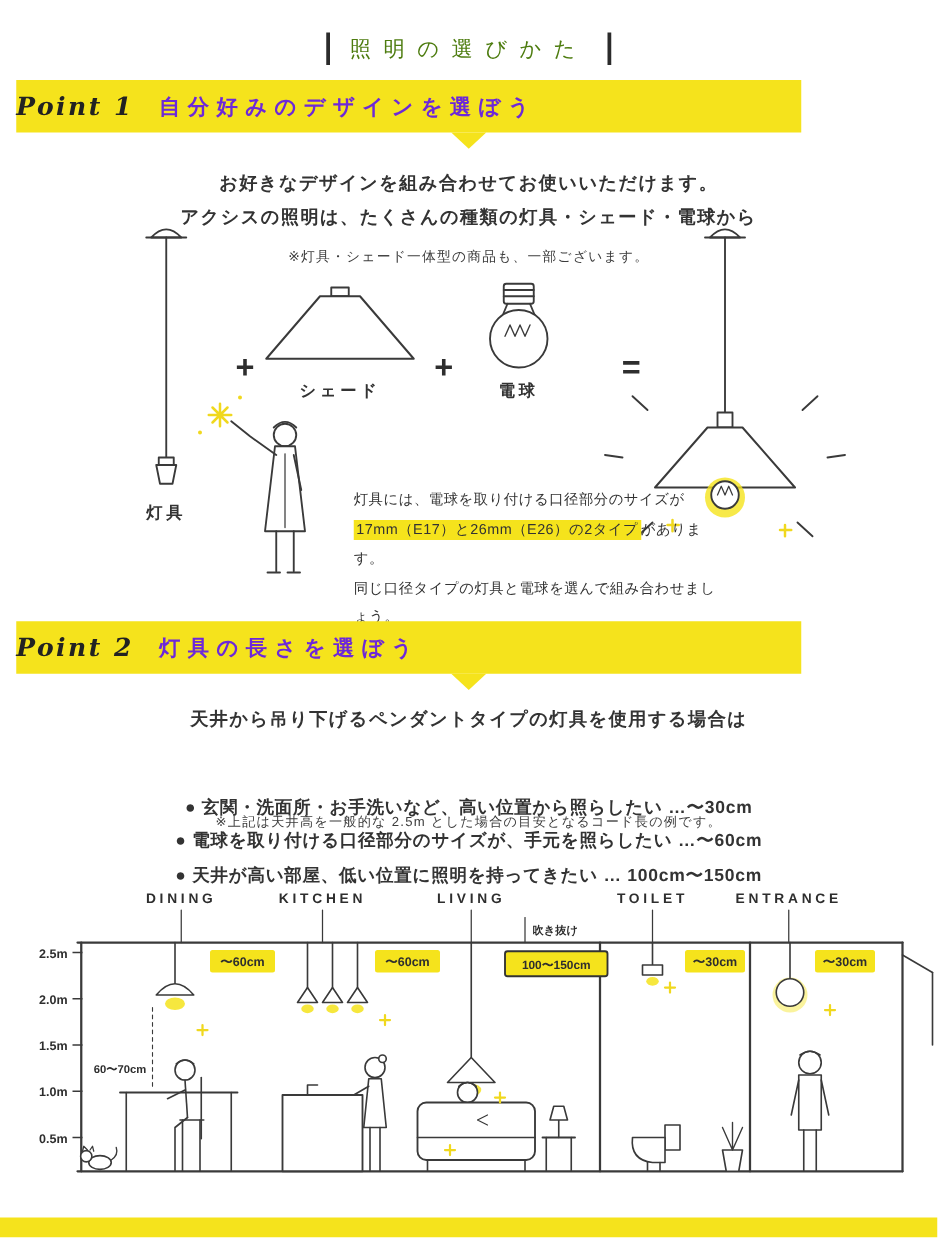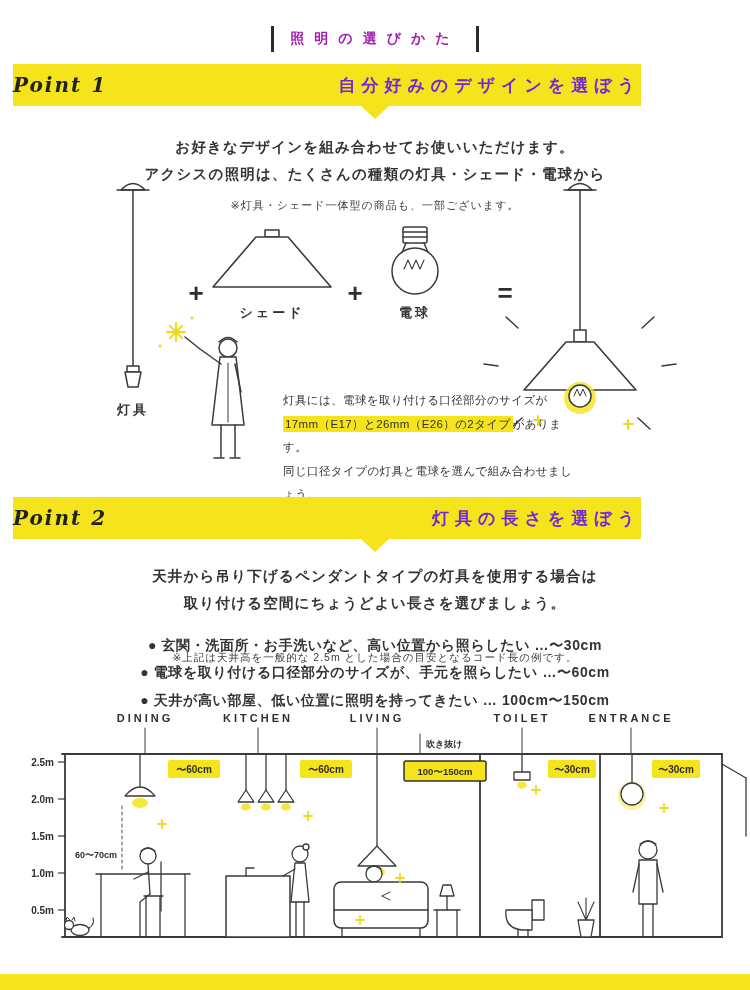--- a/index.html
+++ b/index.html
@@ -3,23 +3,23 @@
 <meta charset="utf-8">
 <style>
   * { margin:0; padding:0; box-sizing:border-box; }
   :root { --yellow:#f5e31c; --ink:#333; }
   body { background:#fff; font-family:"Liberation Sans","DejaVu Sans",sans-serif; color:var(--ink); }
   .page { position:relative; width:750px; height:990px; background:#fff; overflow:hidden; }
   .abs { position:absolute; }
 
   .title-row { top:26px; left:0; width:100%; display:flex; justify-content:center; align-items:center; gap:16px; }
   .vbar { width:3px; height:26px; background:#2b2b2b; }
-  .page-title { font-size:14px; font-weight:bold; letter-spacing:10px; color:#a21caf; }
-
-  .banner { left:13px; width:628px; height:42px; background:var(--yellow); display:flex; justify-content:space-between; align-items:center; gap:20px; }
+  .page-title { font-size:17px; font-weight:normal; letter-spacing:10px; color:#4d7c0f; }
+
+  .banner { left:13px; width:628px; height:42px; background:var(--yellow); display:flex; justify-content:flex-start; align-items:center; gap:20px; }
   .point-label { font-family:"DejaVu Serif","Liberation Serif",serif; font-style:italic; font-weight:bold; font-size:20px; letter-spacing:2px; color:#222; }
   .point-heading { font-size:17px; font-weight:800; letter-spacing:6px; color:#6d28d9; }
   .banner-arrow { left:50%; transform:translateX(-50%); width:0; height:0;
     border-left:14px solid transparent; border-right:14px solid transparent; border-top:13px solid var(--yellow); }
 
   .center-text { left:0; width:100%; text-align:center; }
   .intro { font-size:14.5px; font-weight:600; line-height:1.85; letter-spacing:1.2px; }
   .small-note { font-size:11px; letter-spacing:1px; color:#3c3c3c; }
 
   .illu-label { text-align:center; font-size:13px; font-weight:bold; letter-spacing:3px; }
@@ -137,21 +137,20 @@
   </div>
 
   <section class="abs banner" style="top:497px">
     <span class="point-label">Point 2</span>
     <span class="point-heading">灯具の長さを選ぼう</span>
   </section>
   <div class="abs banner-arrow" style="top:539px"></div>
 
   <div class="abs center-text intro" style="top:563px">
     <div>天井から吊り下げるペンダントタイプの灯具を使用する場合は</div>
-    <div>取り付ける空間にちょうどよい長さを選びましょう。</div>
   </div>
 
   <div class="abs bullets-wrap" style="top:616px">
     <div class="bullets">
       <div>● 玄関・洗面所・お手洗いなど、高い位置から照らしたい …〜30cm</div>
       <div>● 電球を取り付ける口径部分のサイズが、手元を照らしたい …〜60cm</div>
       <div>● 天井が高い部屋、低い位置に照明を持ってきたい … 100cm〜150cm</div>
     </div>
   </div>
   <div class="abs center-text small-note" style="top:651px;font-size:10.5px">※上記は天井高を一般的な 2.5m とした場合の目安となるコード長の例です。</div>

